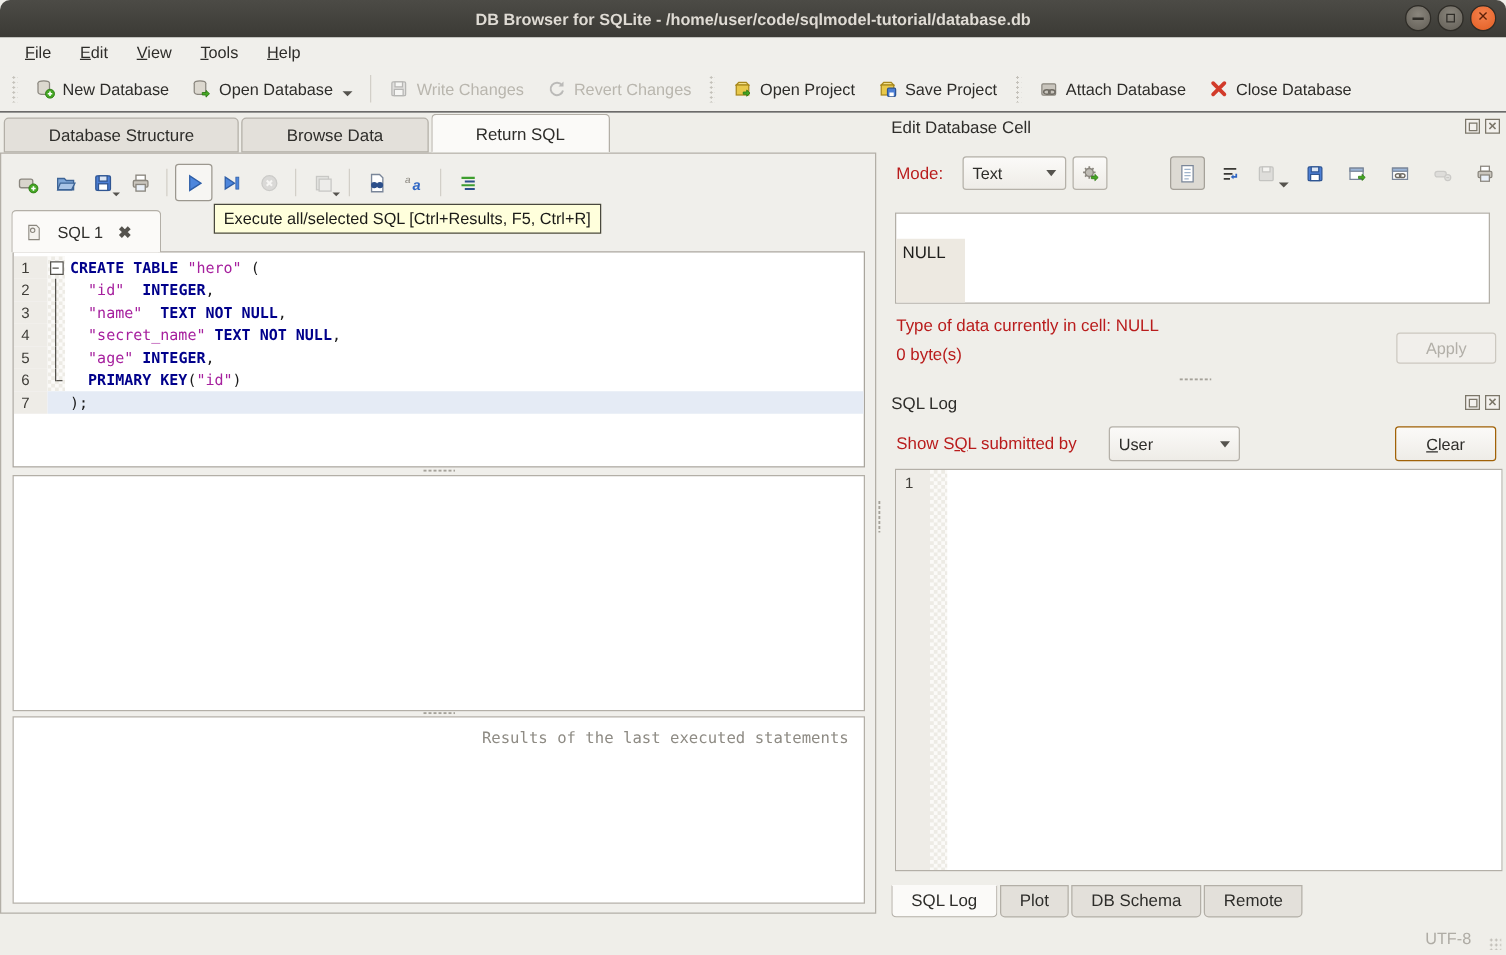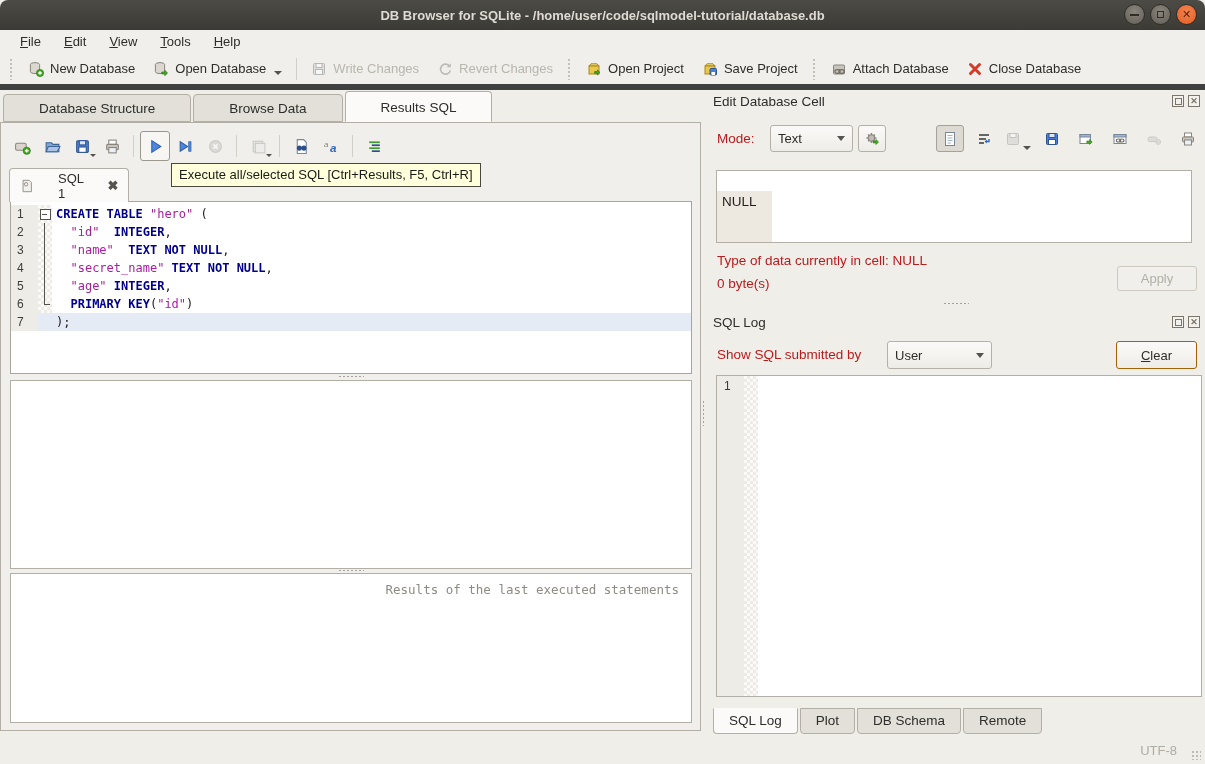--- a/index.html
+++ b/index.html
@@ -33,21 +33,21 @@
   .win-btn .mn { width:9px; height:2px; background:#2F2D28; }
   
   .menubar {
     position:absolute; left:0; top:30px; width:1205px; height:23px;
     background:#F0EFEB; display:flex; align-items:center; padding-left:10px;
   }
   .menu-item { padding:2px 10px; margin-right:3px; cursor:default; }
   
   .toolbar {
     position:absolute; left:0; top:53px; width:1205px; height:37px;
-    background:#F0EFEB; border-bottom:6px solid #404040;
+    background:#F0EFEB; border-bottom:1px solid #404040;
     display:flex; align-items:center; padding-left:4px;
   }
   .tb-btn { display:flex; align-items:center; gap:6px; padding:5px 9px; border-radius:3px; white-space:nowrap; }
   .tb-btn .lbl { font-size:13px; }
   .tb-btn.disabled .lbl { color:#B9B6AE; }
   .tb-btn.disabled svg { opacity:.45; filter:grayscale(1); }
   .tb-sep { width:1px; height:22px; background:#D2CFC8; margin:0 5px; }
   .tb-handle { width:5px; height:22px; margin:0 5px;
     background-image:radial-gradient(#C4C1BA 1px, transparent 1px); background-size:4px 4px; }
   .mini-caret { width:0; height:0; border-left:4px solid transparent; border-right:4px solid transparent; border-top:4px solid #55534E; margin-left:2px; align-self:flex-end; margin-bottom:2px;}
@@ -69,21 +69,21 @@
   .sqltoolbar { position:absolute; left:6px; top:5px; height:36px; display:flex; align-items:center; }
   .sqlt-btn { width:30px; height:30px; display:flex; align-items:center; justify-content:center; position:relative; }
   .sqlt-btn.hovered { border:1px solid #9C988F; border-radius:3px; background:#F7F6F3; }
   .sqlt-btn.disabled svg { opacity:.4; filter:grayscale(1); }
   .sqlt-sep { width:1px; height:22px; background:#D2CFC8; margin:0 6px; }
   .sqlt-btn .mini-caret { position:absolute; right:1px; bottom:2px; border-left-width:3px; border-right-width:3px; border-top-width:3px; }
   
   .sqltab {
     position:absolute; left:8px; top:45px; height:34px; width:120px; z-index:2;
     background:#FBFAF8; border:1px solid #B3AFA7; border-bottom:none;
-    border-radius:4px 4px 0 0; display:flex; align-items:center; gap:24px; padding:0 10px;
+    border-radius:4px 4px 0 0; display:flex; align-items:center; gap:12px; padding:0 10px;
   }
   .sqltab .x { color:#55534E; font-weight:bold; font-size:13px; }
   
   .tooltip {
     position:absolute; left:170px; top:40px; height:24px; z-index:6;
     background:#FFFFDC; border:1px solid #49483F; padding:3px 7px;
     font-size:13px; color:#1B1B18; white-space:nowrap;
   }
   
   .editor {
@@ -283,21 +283,21 @@
     <span class="lbl">Close Database</span>
   </div>
 </div>
 
 <div class="workspace">
 
   <div class="left-panel">
     <div class="main-tabs">
       <div class="main-tab">Database Structure</div>
       <div class="main-tab">Browse Data</div>
-      <div class="main-tab active">Results SQL</div>
+      <div class="main-tab active">Return SQL</div>
     </div>
 
     <div class="left-content">
 
       <div class="sqltoolbar">
         <div class="sqlt-btn">
           <svg width="17" height="17" viewBox="0 0 16 16">
               <rect x="1.5" y="5" width="10" height="6.5" rx="1.5" fill="#D9D5CD" stroke="#8A867E"></rect>
               <circle cx="12" cy="12" r="3.4" fill="#45A724" stroke="#2C7A12" stroke-width=".7"></circle>
               <path d="M12 10.3v3.4M10.3 12h3.4" stroke="#fff" stroke-width="1.2"></path>

